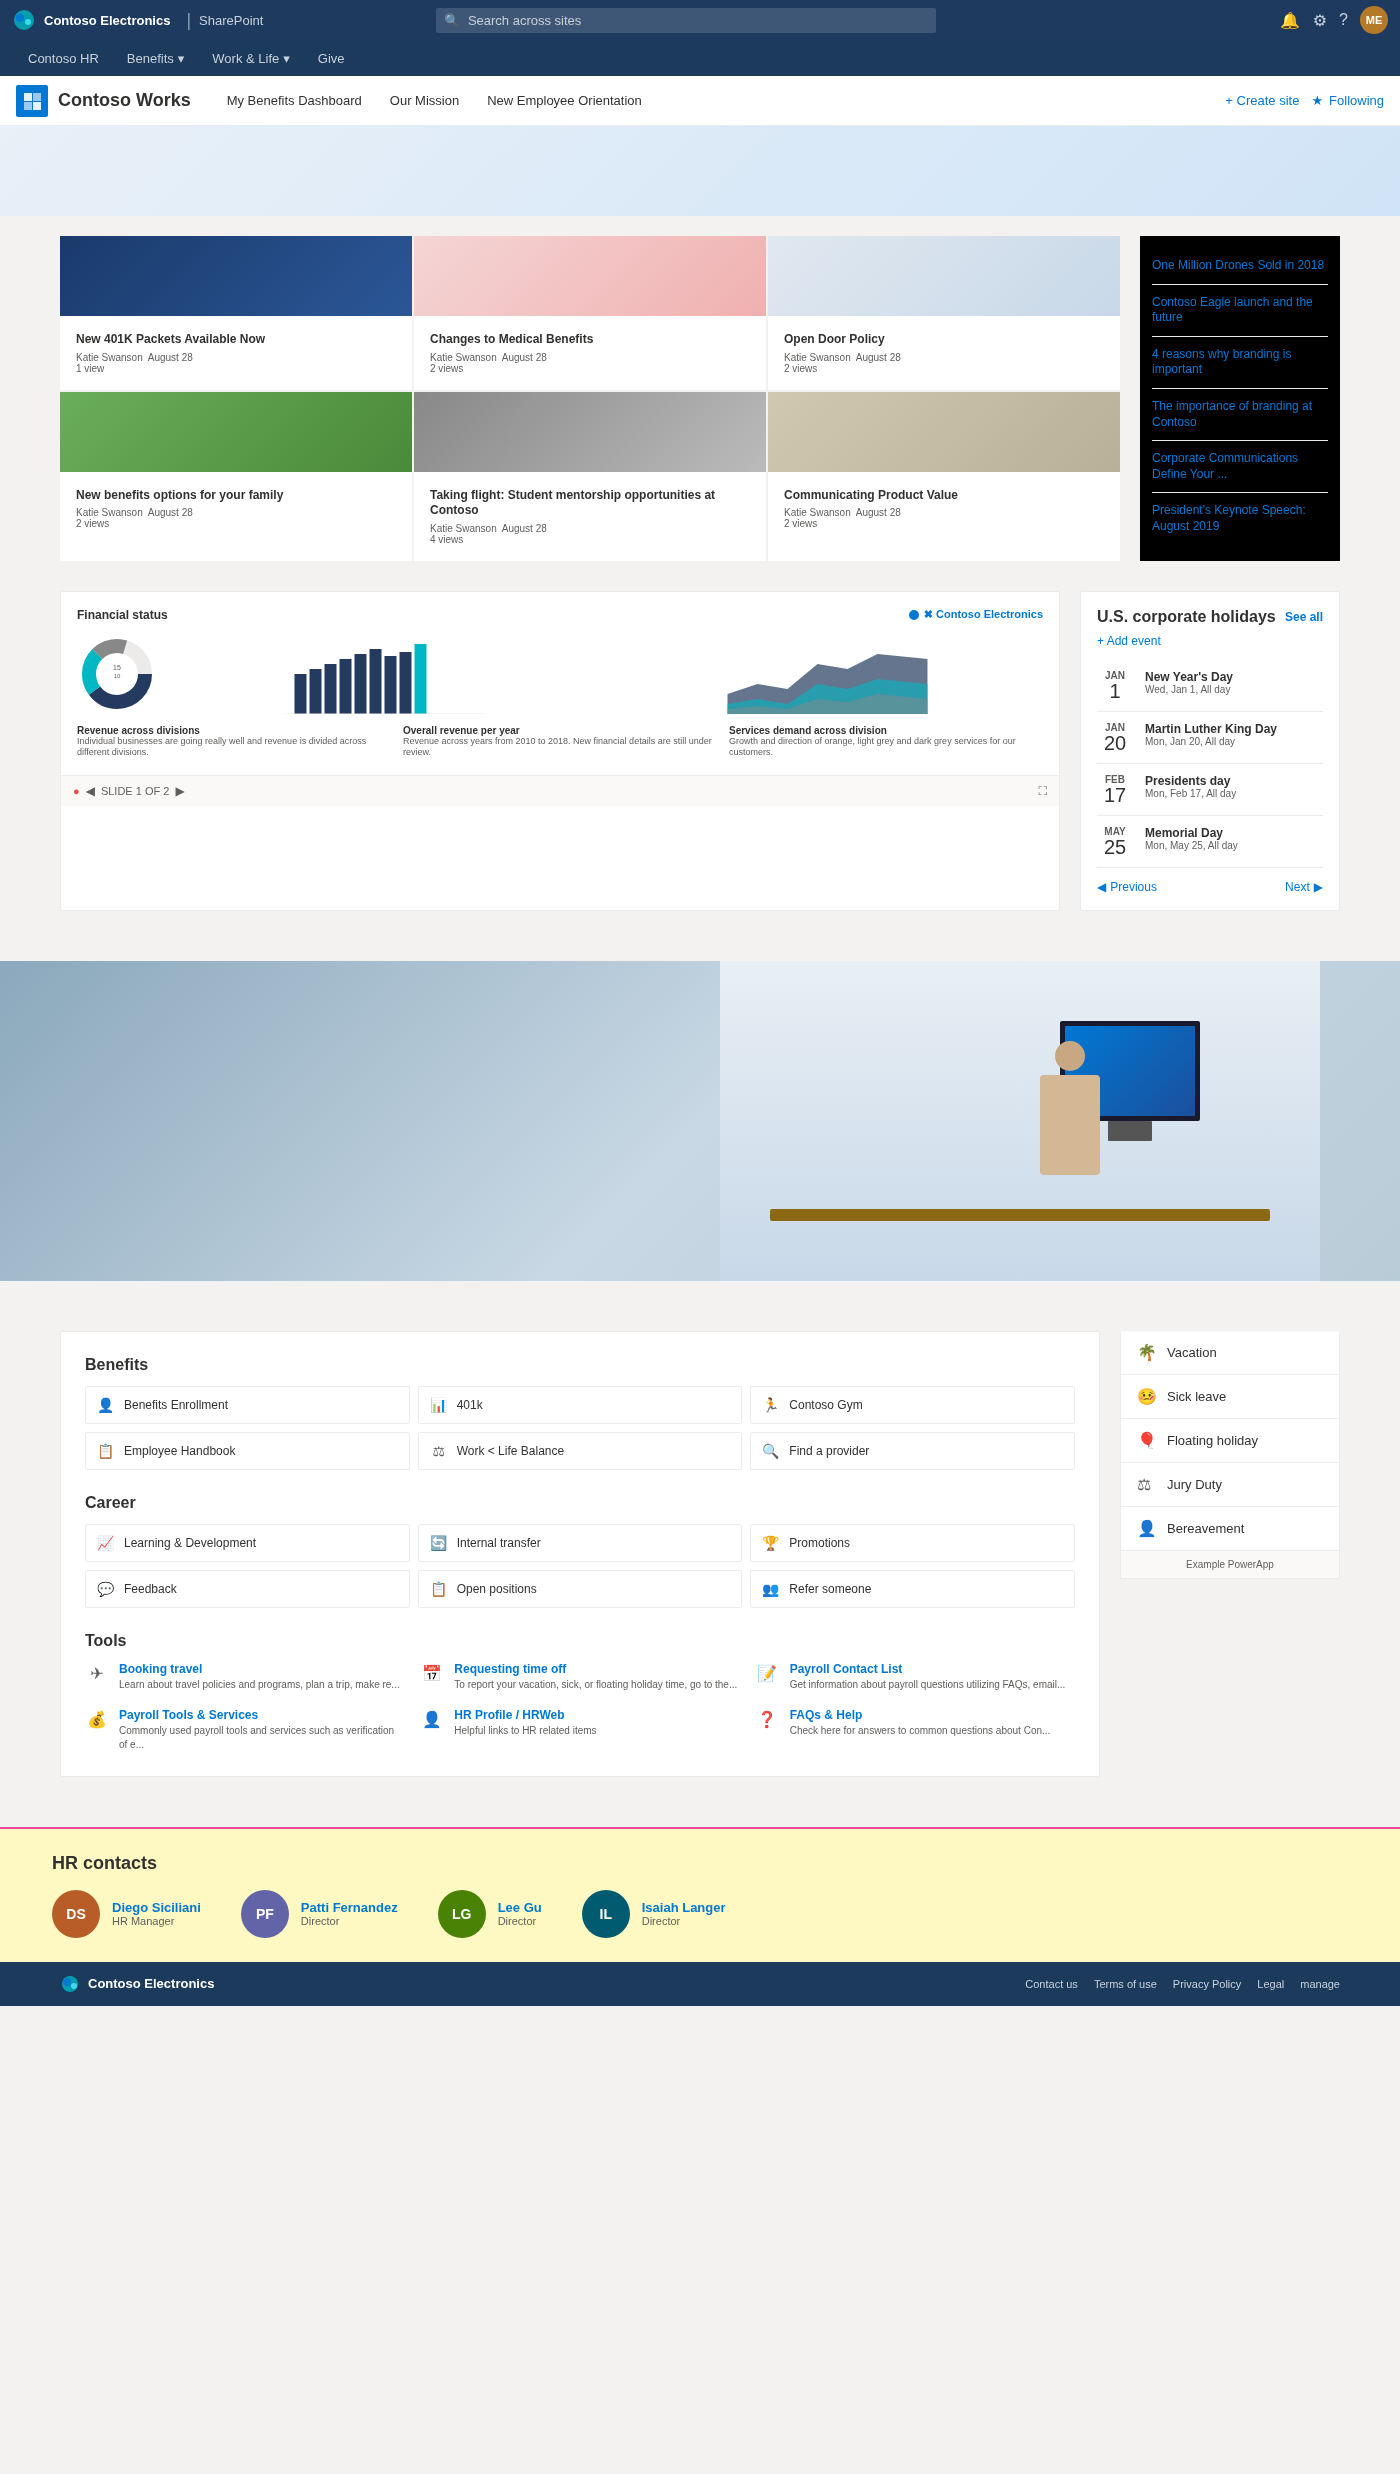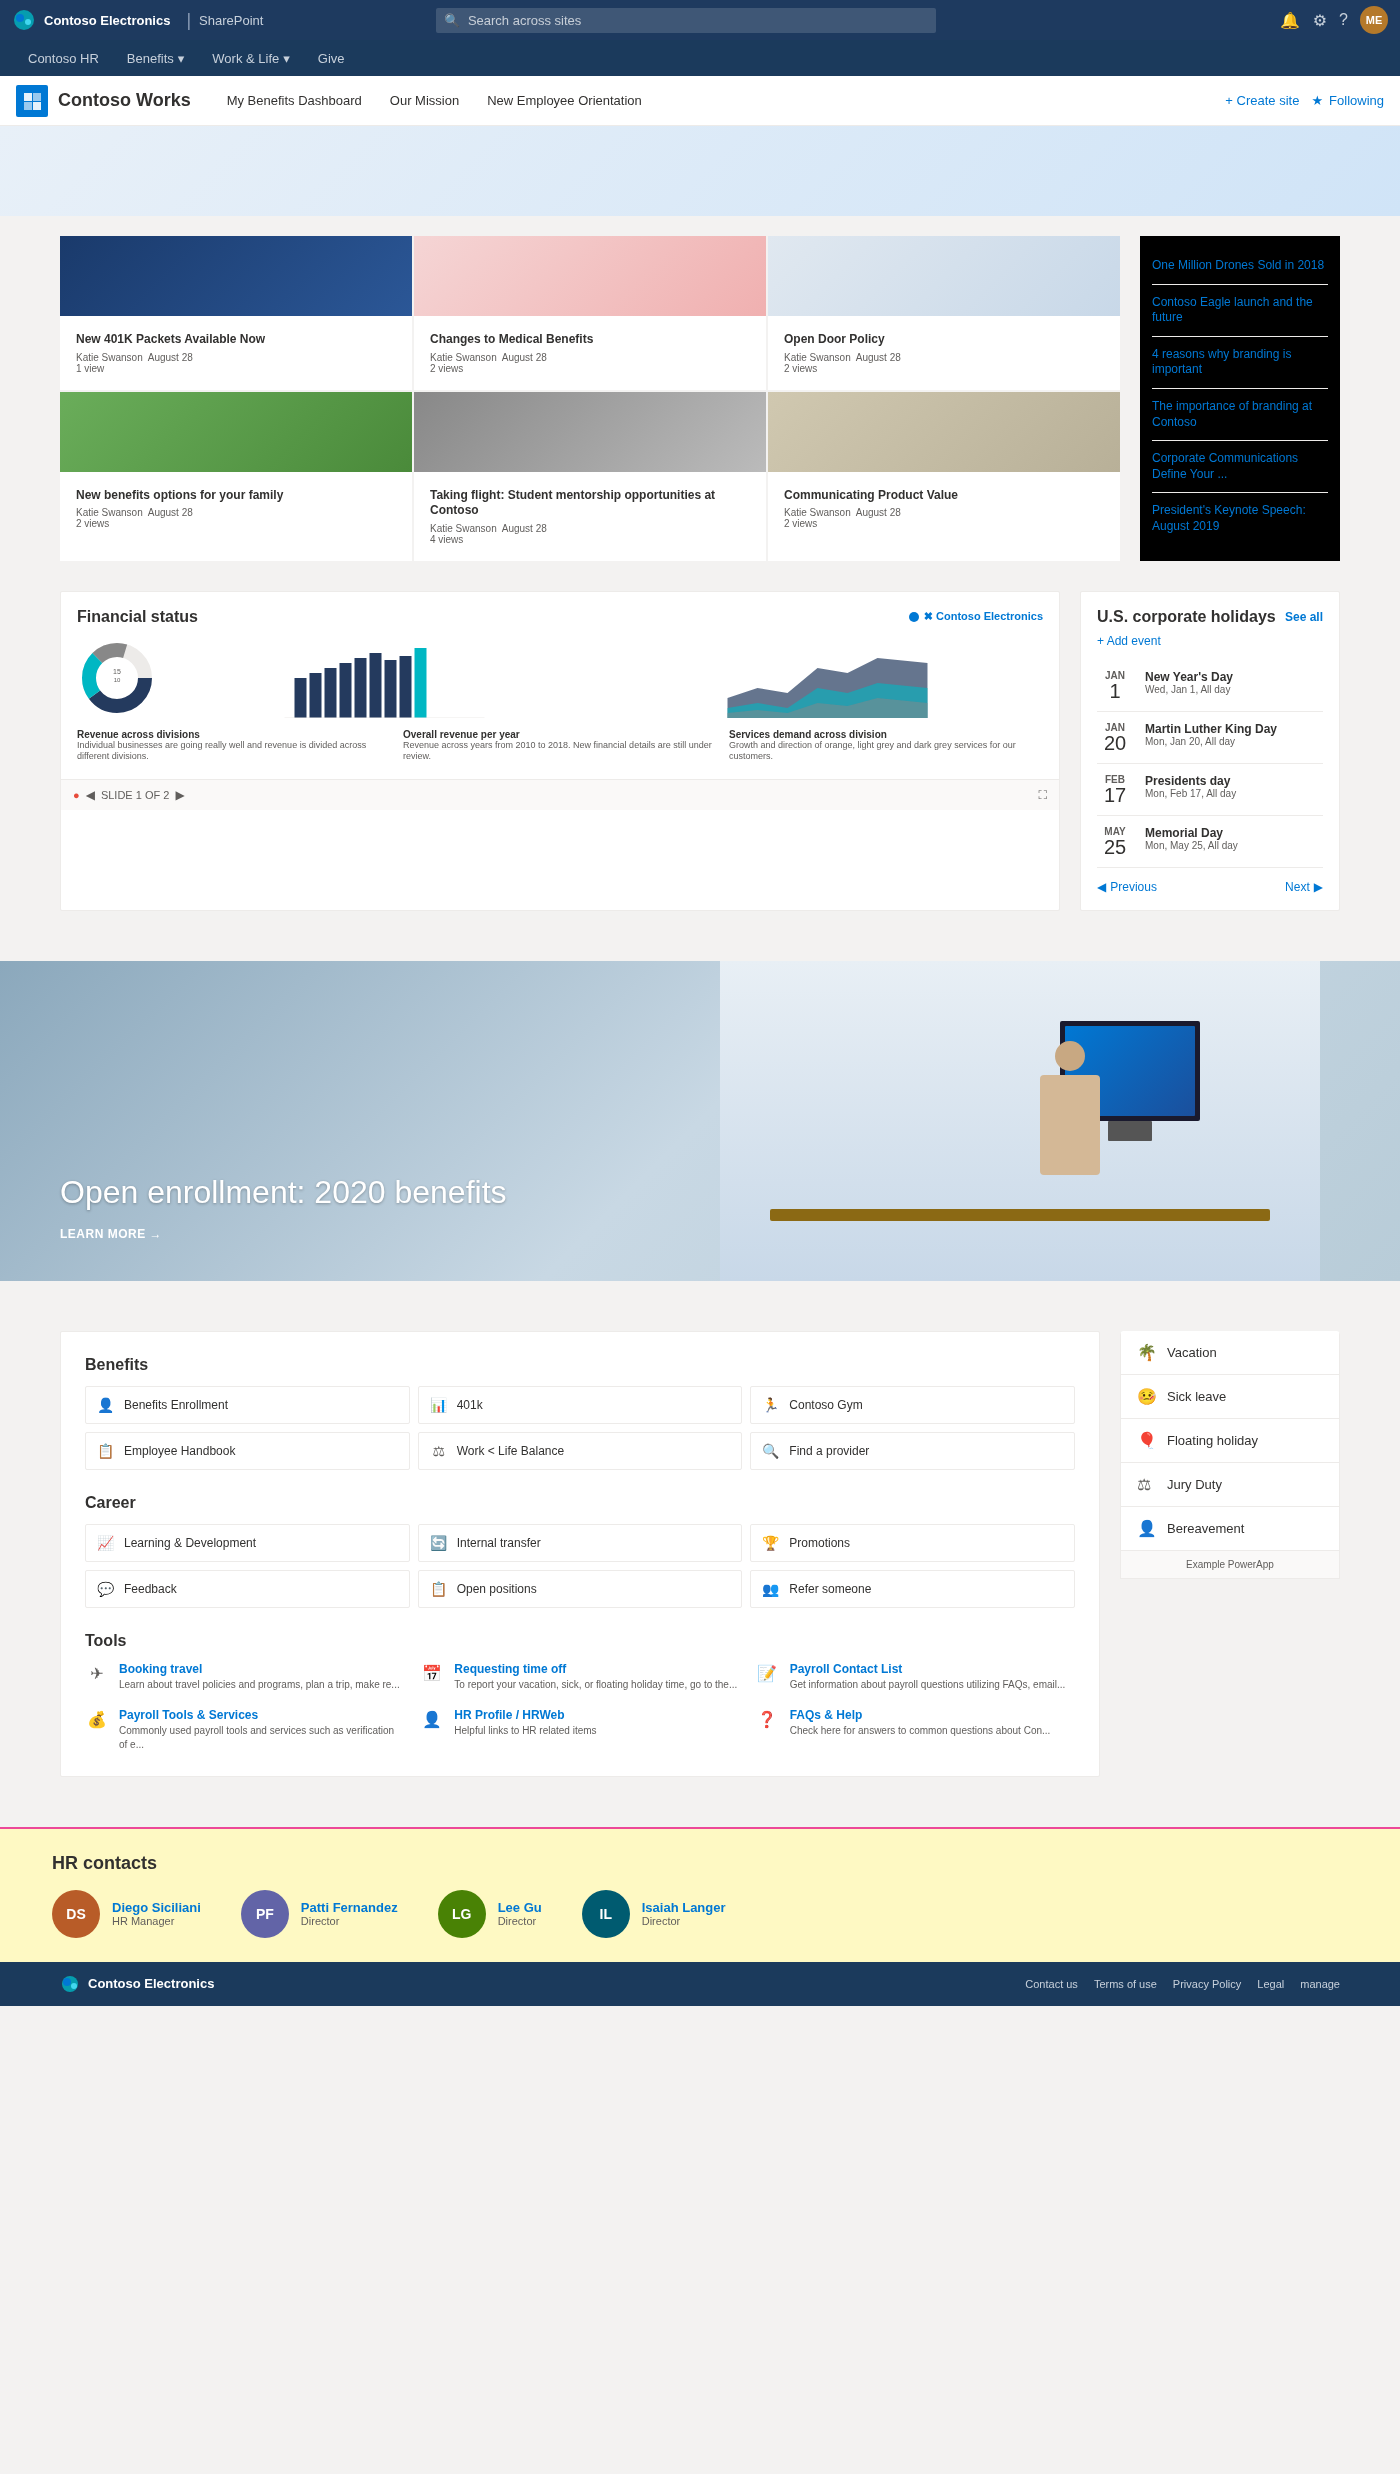--- a/index.html
+++ b/index.html
@@ -50,21 +50,21 @@
     .news-card-meta { font-size: 10px; color: #605e5c; }
     .news-sidebar { width: 200px; background: #000000; padding: 12px; }
     .news-sidebar-item { padding: 10px 0; border-bottom: 1px solid #edebe9; font-size: 12px; color: #0078d4; cursor: pointer; line-height: 1.3; }
     .news-sidebar-item:last-child { border-bottom: none; }
 
     
     .two-col-section { display: flex; gap: 20px; margin-bottom: 30px; }
     .financial-card { flex: 1; background: white; border: 1px solid #edebe9; border-radius: 2px; overflow: hidden; min-height: 280px; }
     .financial-card-inner { padding: 16px; }
     .financial-header { display: flex; justify-content: space-between; align-items: center; margin-bottom: 12px; }
-    .financial-title { font-size: 16px; font-weight: 600; color: #323130; }
+    .financial-title { font-size: 12px; font-weight: 600; color: #323130; }
     .financial-logo { font-size: 11px; color: #0078d4; font-weight: 600; display: flex; align-items: center; gap: 4px; }
     .financial-charts { display: flex; gap: 12px; }
     .donut-chart { position: relative; width: 80px; height: 80px; }
     .donut-svg { width: 80px; height: 80px; }
     .financial-captions { display: flex; gap: 12px; margin-top: 8px; }
     .caption { flex: 1; }
     .caption-title { font-size: 10px; font-weight: 600; color: #323130; }
     .caption-text { font-size: 9px; color: #605e5c; line-height: 1.3; }
     .slide-nav { display: flex; justify-content: space-between; align-items: center; padding: 8px 12px; border-top: 1px solid #edebe9; background: #faf9f8; }
     .slide-indicator { font-size: 11px; color: #605e5c; display: flex; align-items: center; gap: 6px; }
@@ -457,24 +457,20 @@
       <div style="position:absolute; right:168px; top:160px; width:44px; height:20px; background:#555; border-radius:1px;"></div>
 
       <div style="position:absolute; right:200px; top:80px; width:100px; height:180px;">
         <div style="width:30px; height:30px; background:#c8a882; border-radius:50%; margin: 0 auto;"></div>
         <div style="width:60px; height:100px; background:#d4b896; border-radius:4px; margin: 0 auto; margin-top:4px;"></div>
       </div>
 
       <div style="position:absolute; bottom:60px; right:50px; width:500px; height:12px; background:#8b6914; border-radius:2px;"></div>
     </div>
   </div>
-  <div class="hero-content">
-    <div class="hero-title">Open enrollment: 2020 benefits</div>
-    <div class="hero-cta">LEARN MORE →</div>
-  </div>
 </div>
 
 <div style="padding: 20px 60px; background: #f3f2f1;">
   <div class="lower-section">
 
     <div class="links-panel">
 
       <div class="panel-section">
         <div class="panel-section-title">Benefits</div>
         <div class="link-grid">

